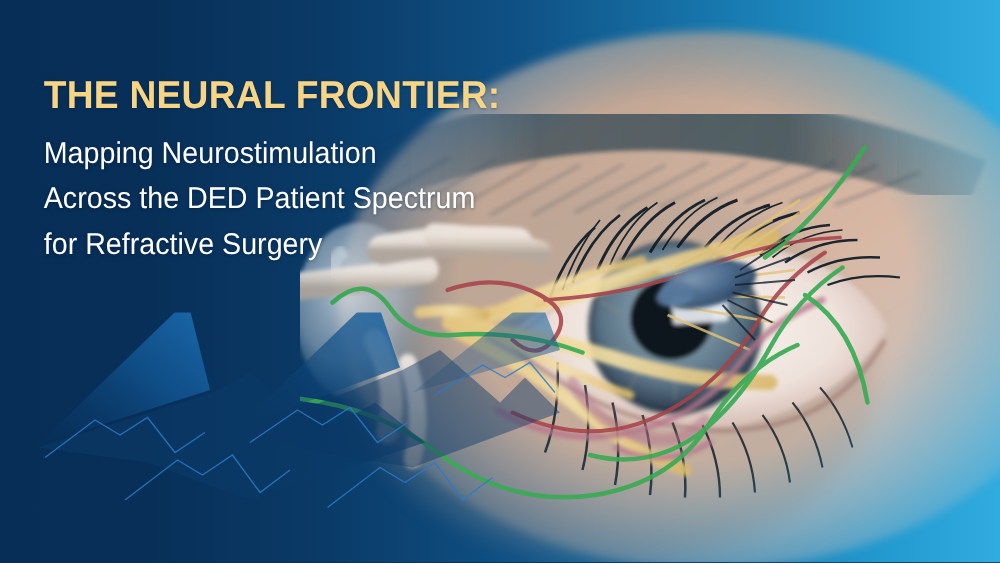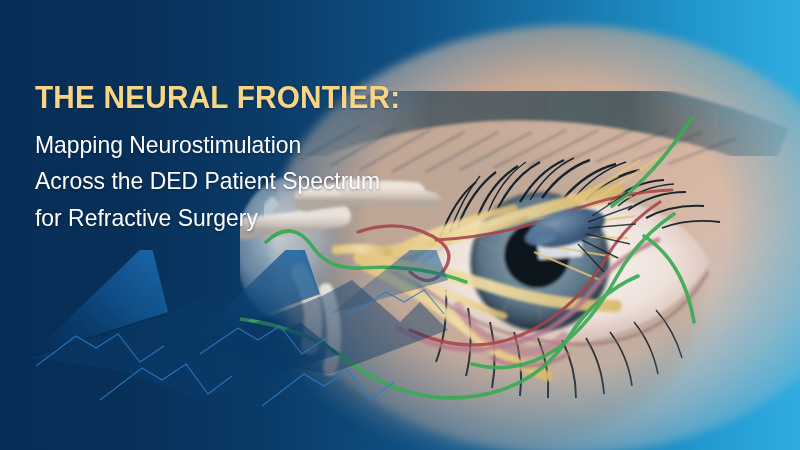--- a/index.html
+++ b/index.html
@@ -7,21 +7,21 @@
   #banner{
     position:relative;width:800px;height:450px;overflow:hidden;
     font-family:"Liberation Sans","DejaVu Sans",sans-serif;
     background:linear-gradient(90deg,#062e56 0%,#072f58 14%,#0a3a66 32%,#0f5185 52%,#1878ae 72%,#2299cf 88%,#31ace0 100%);
   }
   
   .deco{position:absolute;left:0;bottom:0;width:460px;height:200px;pointer-events:none;}
   
   .photo{position:absolute;top:0;right:0;width:560px;height:450px;pointer-events:none;}
   
-  .textblock{position:absolute;left:35px;top:82px;width:430px;z-index:8;}
+  .textblock{position:absolute;left:35px;top:60px;width:430px;z-index:8;}
   .kicker{
     color:#f8d585;font-size:31px;line-height:1.0;font-weight:bold;
     letter-spacing:0.2px;margin:0 0 14px 0;white-space:nowrap;
     transform:scaleX(0.96);transform-origin:left center;
     text-shadow:0 1px 2px rgba(0,20,45,.35);
   }
   .sub{
     color:#ffffff;font-size:24px;line-height:1.52;font-weight:normal;
     margin:0;transform:scaleX(0.955);transform-origin:left center;
     text-shadow:0 1px 3px rgba(0,20,45,.45);white-space:nowrap;

